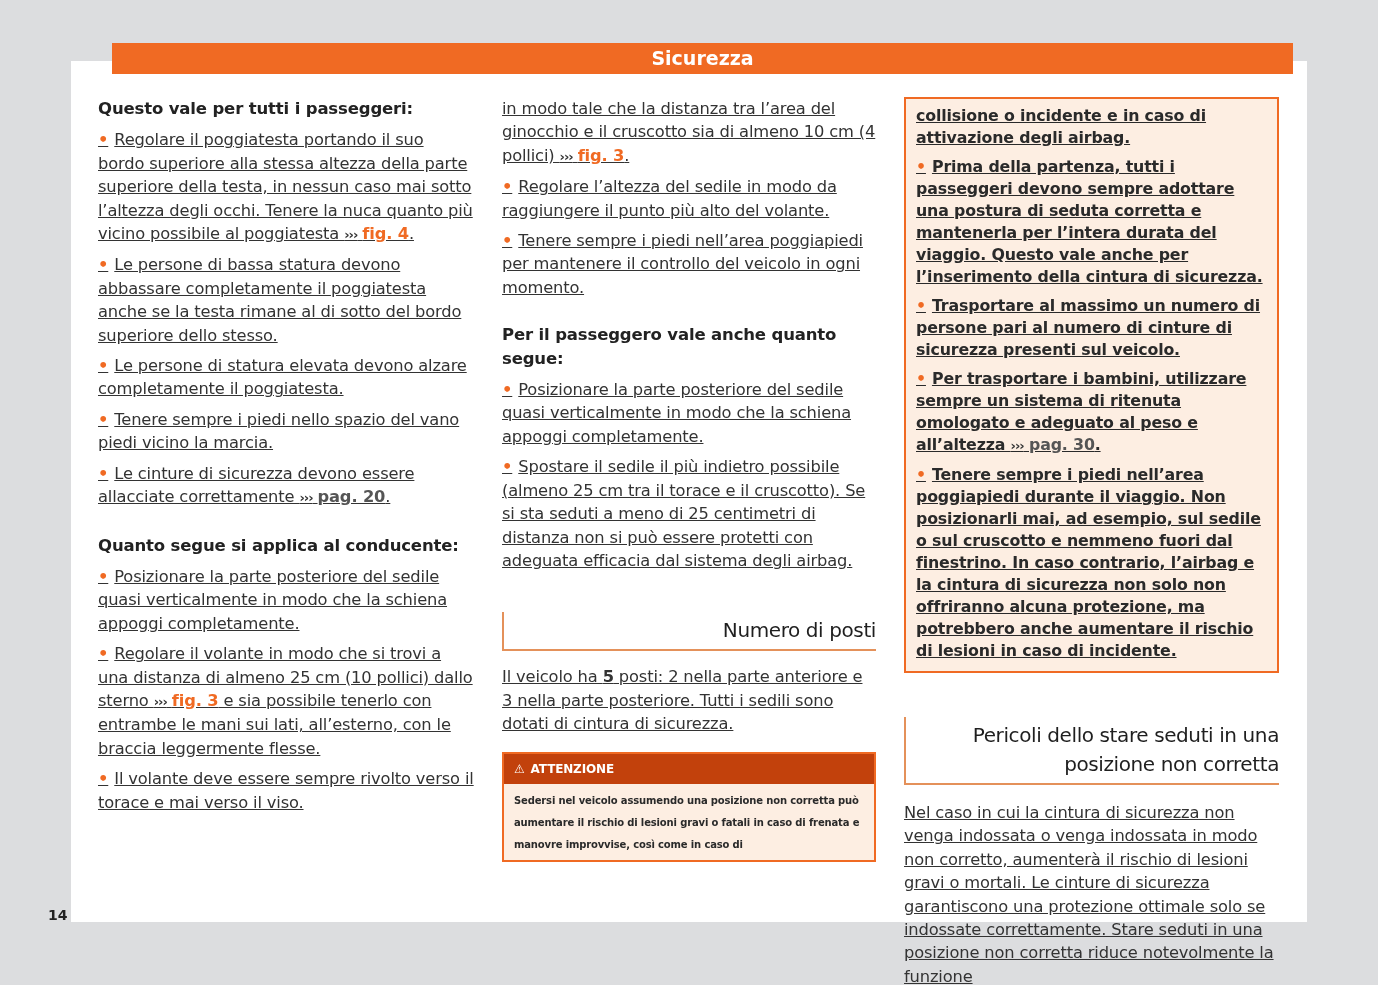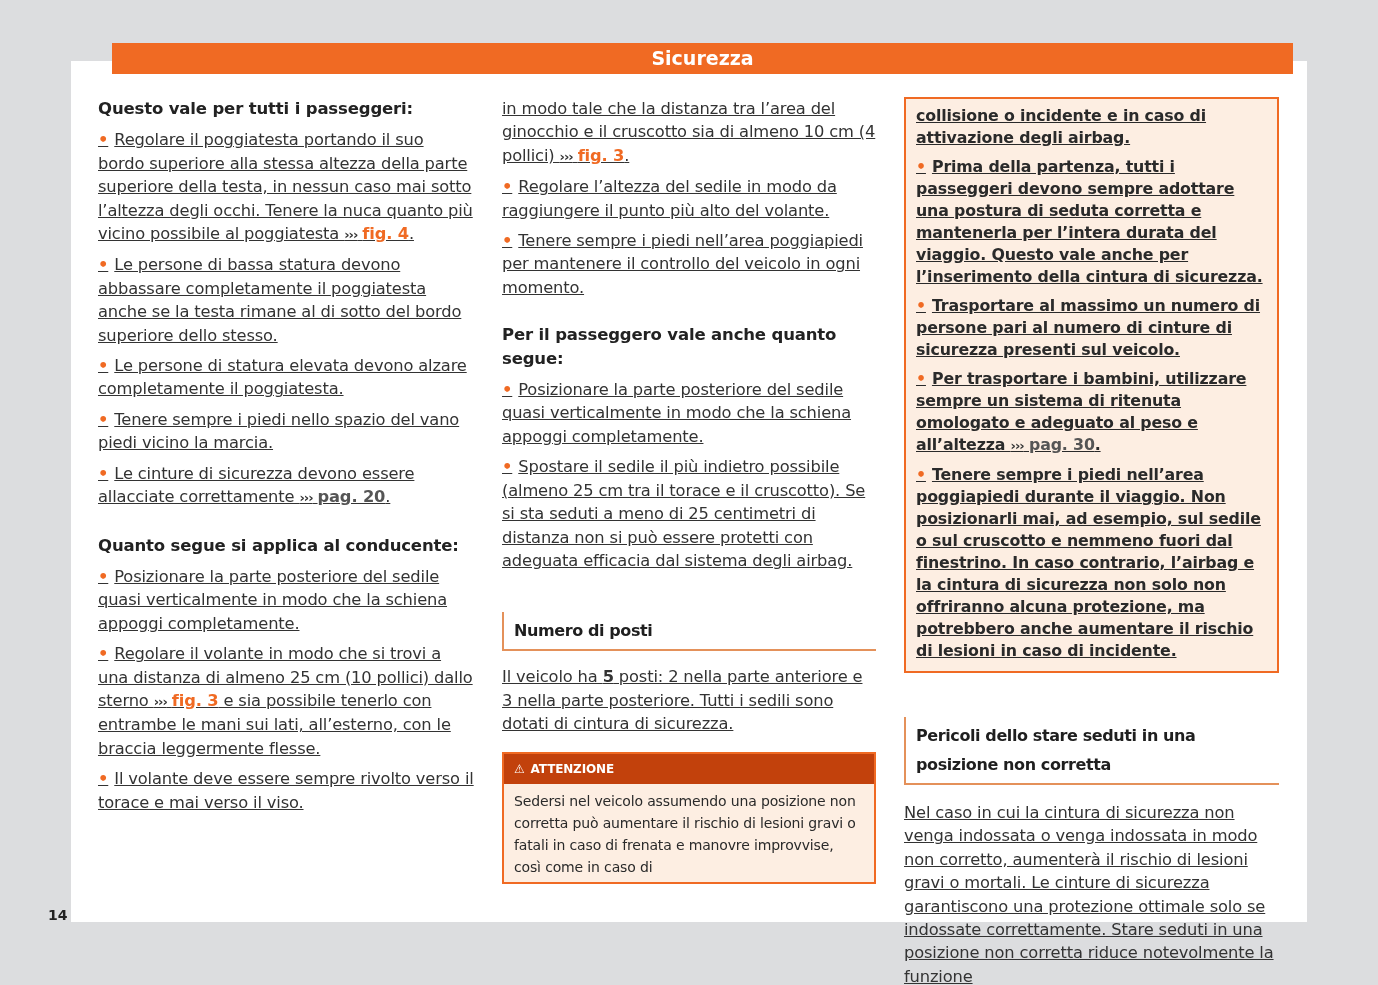--- a/index.html
+++ b/index.html
@@ -18,25 +18,25 @@
   .col2 { left:502px; width:374px; }
   .col3 { left:904px; width:375px; }
   .sub { font-weight:bold; color:#222; margin:0 0 8px 0; font-size:16.5px; }
   .para { margin:0 0 7px 0;text-decoration:underline; }
   .bullet { color:#f06a23; font-weight:bold; margin-right:6px; }
   .arrows { font-weight:bold; color:#333; font-size:13px; letter-spacing:-1px; }
   .link-orange { color:#f06a23; font-weight:bold; }
   .link-gray { color:#555; font-weight:bold; }
   .section-head {
     border-left:2px solid #e4915a; border-bottom:2px solid #e4915a;
-    padding:4px 0 4px 10px; font-size:16px; font-weight:bold; color:#1f1f1f; line-height:29px; letter-spacing:-0.4px;
+    padding:4px 0 4px 10px; font-size:20px; font-weight:normal; color:#1f1f1f; line-height:29px; letter-spacing:-0.4px;text-align:right;
   }
   .warn-box { border:2px solid #f06a23; background:#fdeee2; margin-top:16px; }
   .warn-title { background:#c2410c; color:#fff; font-weight:bold; font-size:12px; padding:3px 10px; line-height:24px; }
-  .warn-body { padding:6px 10px 4px 10px; font-weight:normal; color:#2a2a2a; font-size:14px; line-height:22px; }
+  .warn-body { padding:6px 10px 4px 10px; font-weight:bold; color:#2a2a2a; font-size:10px; line-height:22px; }
   .right-box { border:2px solid #f06a23; background:#fdeee2; padding:6px 10px 2px 10px;
     font-weight:bold; color:#2a2a2a; font-size:15.8px; line-height:22px; }
   .right-box .para { margin-bottom:7px; }
 </style>
 </head>
 <body>
 
 <div class="page"></div>
 <div class="header-bar">Sicurezza</div>
 <div class="page-number">14</div>

